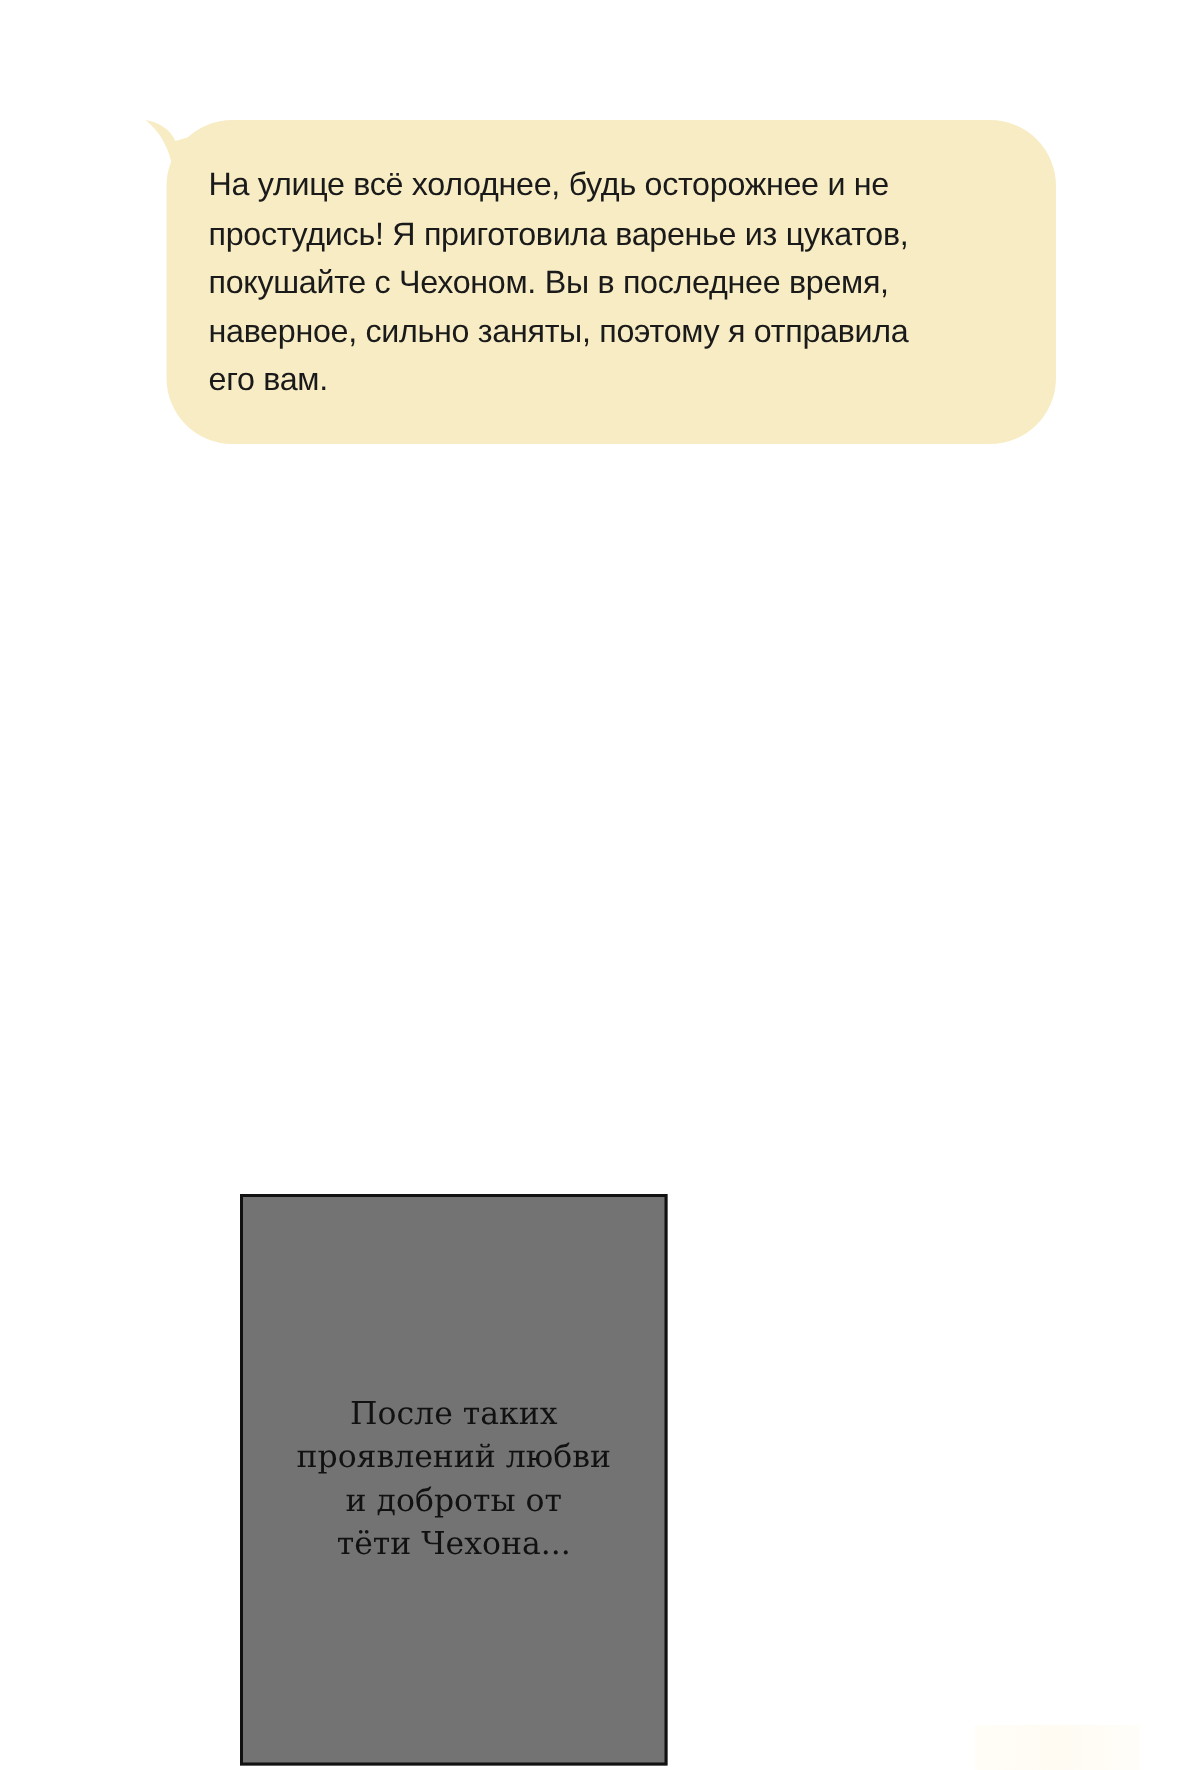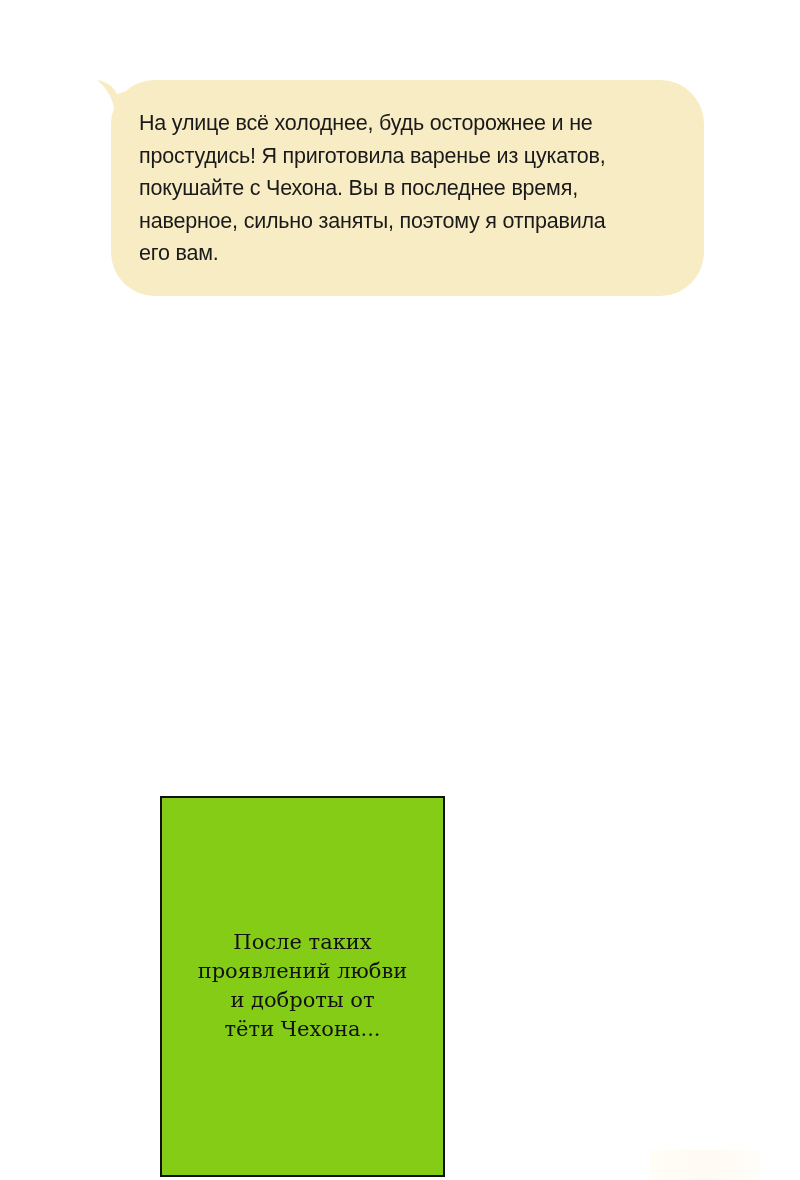--- a/index.html
+++ b/index.html
@@ -20,21 +20,21 @@
     width: 40px; height: 60px;
   }
   .bubble-text {
     font-family: "Liberation Sans", sans-serif;
     font-size: 21.5px; line-height: 32.5px; color: #1a1a1a;
     letter-spacing: -0.2px; white-space: pre-line;
   }
   .panel {
     position: absolute; left: 160px; top: 796px;
     width: 285px; height: 381px;
-    border: 2px solid #111; box-sizing: border-box; background: #84cc16;
+    border: 2px solid #111; box-sizing: border-box; background: #737373;
   }
   .panel-text {
     position: absolute; left: 0; right: 0; top: 130px;
     text-align: center;
     font-family: "DejaVu Serif", serif;
     font-size: 21px; line-height: 29px; color: #111;
     white-space: pre-line;
   }
   .watermark {
     position: absolute; left: 650px; top: 1150px;
@@ -45,21 +45,21 @@
 </style>
 </head>
 <body>
 
 <svg class="bubble-tail" viewBox="0 0 40 60">
   <path d="M0 0 C10 2 16 6 20 14 L40 8 L40 60 L18 60 C22 40 18 14 0 0 Z" fill="#f7ecc4"></path>
 </svg>
 <div class="bubble">
   <div class="bubble-text">На улице всё холоднее, будь осторожнее и не
 простудись! Я приготовила варенье из цукатов,
-покушайте с Чехона. Вы в последнее время,
+покушайте с Чехоном. Вы в последнее время,
 наверное, сильно заняты, поэтому я отправила
 его вам.</div>
 </div>
 
 <div class="panel">
   <div class="panel-text">После таких
 проявлений любви
 и доброты от
   тёти Чехона...</div>
 </div>

